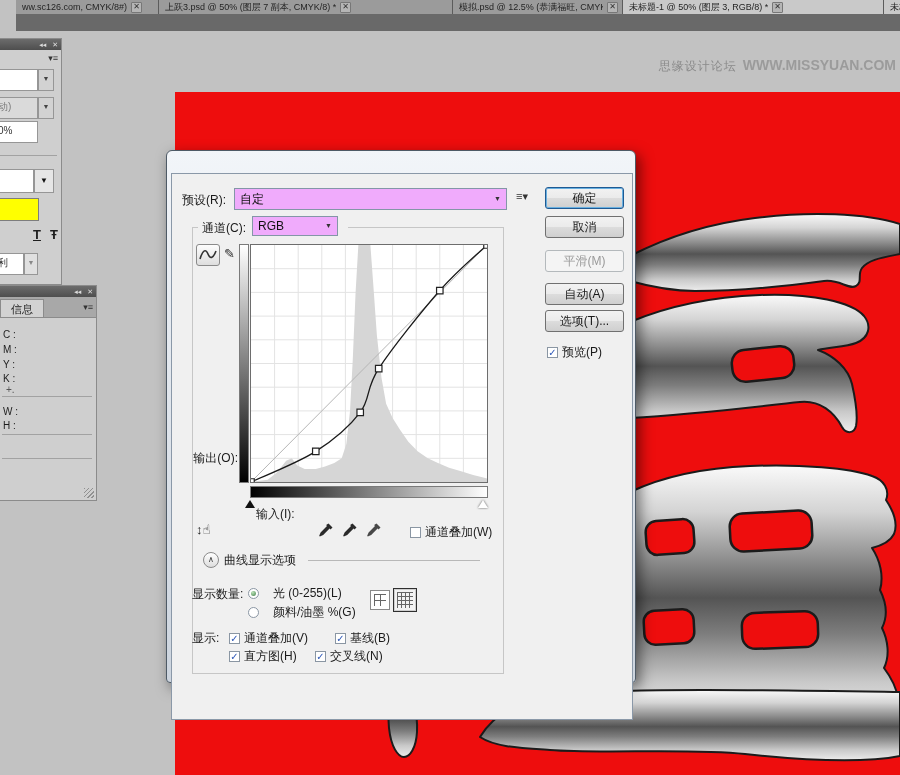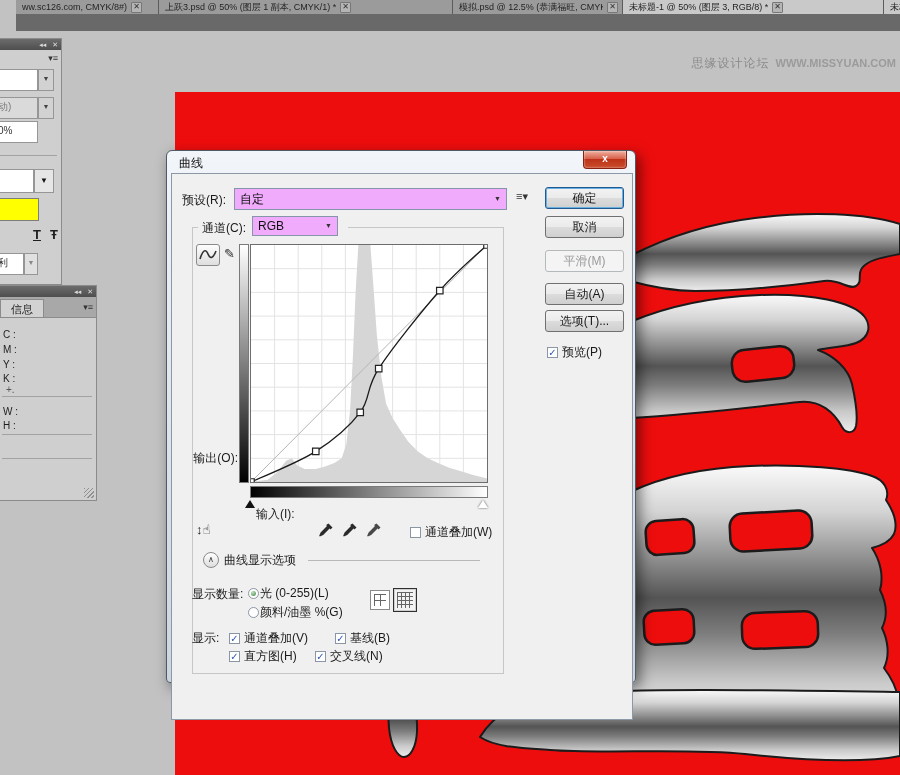--- a/index.html
+++ b/index.html
@@ -10,21 +10,21 @@
   .tabbar{position:absolute;left:16px;top:0;width:900px;height:31px;background:#696969;display:flex;z-index:5;}
   .dtab{height:14px;line-height:14px;font-size:9px;color:#242424;background:#9b9b9b;
         border-right:1px solid #5c5c5c;padding:0 4px 0 6px;white-space:nowrap;overflow:hidden;
         display:flex;align-items:center;gap:4px;box-sizing:border-box;}
   .dtab.active{background:#c9c9c9;}
   .dtab .tabx{font-size:8px;color:#333;border:1px solid #777;background:#b5b5b5;line-height:7px;height:9px;width:9px;text-align:center;border-radius:1px;flex:0 0 auto;}
   .dtab .tlabel{overflow:hidden;white-space:nowrap;}
 
   .watermark{position:absolute;top:9px;right:4px;z-index:6;color:#8d8d8d;display:flex;align-items:baseline;gap:6px;}
   .watermark .wm-cn{font-size:12px;letter-spacing:1px;color:#8a8a8a;}
-  .watermark .wm-url{font-size:11px;font-weight:bold;color:#9b9b9b;margin-top:48px;}
+  .watermark .wm-url{font-size:14px;font-weight:bold;color:#9b9b9b;margin-top:48px;}
 
   
   .canvas{position:absolute;left:175px;top:92px;width:725px;height:683px;background:#ee0d0d;z-index:1;}
   .canvas svg{position:absolute;left:0;top:0;}
 
   
   .panel{position:absolute;left:0;background:#cfcfcf;border:1px solid #8b8b8b;border-left:none;box-sizing:border-box;z-index:4;}
   .phead{position:absolute;left:0;top:0;right:0;height:11px;background:linear-gradient(#6c6c6c,#4e4e4e);color:#ddd;font-size:7px;line-height:11px;text-align:right;padding-right:3px;box-sizing:border-box;}
   .phead .hicon{margin-left:4px;cursor:pointer;}
   .pmenu{position:absolute;right:3px;color:#333;font-size:9px;line-height:10px;cursor:pointer;}
@@ -69,21 +69,21 @@
   .slider{position:absolute;width:0;height:0;border-left:5px solid transparent;border-right:5px solid transparent;cursor:pointer;}
   .slider.black{border-bottom:8px solid #111;}
   .slider.white{border-bottom:8px solid #fff;filter:drop-shadow(0 0 1px #555);}
 
   .cb{position:absolute;display:flex;align-items:center;gap:4px;cursor:pointer;}
   .cb .box{width:11px;height:11px;background:#fff;border:1px solid #8a96a3;box-sizing:border-box;font-size:10px;line-height:9px;color:#2e58b8;font-weight:bold;text-align:center;}
   .cb .box::before{content:"✓";}
   .cb.off .box::before{content:"";}
   .cb .lbl{font-size:12px;color:#1a1a1a;white-space:nowrap;}
 
-  .radio{position:absolute;display:flex;align-items:center;gap:1px;cursor:pointer;}
+  .radio{position:absolute;display:flex;align-items:center;gap:14px;cursor:pointer;}
   .radio .dot{width:11px;height:11px;border-radius:50%;background:#fff;border:1px solid #8a96a3;box-sizing:border-box;position:relative;}
   .radio.on .dot::after{content:"";position:absolute;left:2px;top:2px;width:5px;height:5px;border-radius:50%;
         background:radial-gradient(circle at 35% 30%,#bce4b9,#3f7d46);}
   .radio .lbl{font-size:12px;color:#1a1a1a;white-space:nowrap;}
 
   .gridbtn{position:absolute;box-sizing:border-box;background:#fff;border:1px solid #8a8a8a;cursor:pointer;}
   .gridbtn .ico{position:absolute;inset:3px;
      background-image:linear-gradient(#666 1px,transparent 1px),linear-gradient(90deg,#666 1px,transparent 1px);}
   .gridbtn.quad .ico{background-size:50% 50%;}
   .gridbtn.fine .ico{background-size:25% 25%;}
@@ -100,21 +100,21 @@
 <body>
 
 <div class="screen">
 
   <div class="tabbar">
     <div class="dtab" style="width:143px">
       <span class="tlabel">ww.sc126.com, CMYK/8#)</span>
       <span class="tabx">✕</span>
     </div>
     <div class="dtab" style="width:294px">
-      <span class="tlabel">上跃3.psd @ 50% (图层 1 副本, CMYK/1) *</span>
+      <span class="tlabel">上跃3.psd @ 50% (图层 7 副本, CMYK/8) *</span>
       <span class="tabx">✕</span>
     </div>
     <div class="dtab" style="width:170px">
       <span class="tlabel">模拟.psd @ 12.5% (恭满福旺, CMYK/8) *</span>
       <span class="tabx">✕</span>
     </div>
     <div class="dtab active" style="width:261px">
       <span class="tlabel">未标题-1 @ 50% (图层 3, RGB/8) *</span>
       <span class="tabx">✕</span>
     </div>
@@ -197,24 +197,20 @@
     <div class="plabel" style="left:6px;top:98px;color:#555;">+.</div>
     <div class="psep" style="top:110px;left:2px;"></div>
     <div class="plabel" style="left:3px;top:120px;">W :</div>
     <div class="plabel" style="left:3px;top:134px;">H :</div>
     <div class="psep" style="top:148px;left:2px;"></div>
     <div class="psep" style="top:172px;left:2px;"></div>
     <div class="grip"></div>
   </div>
 
   <div class="dialog">
-    <div style="position:absolute;left:0;top:0;right:0;height:22px;cursor:default;">
-      <div class="dlg-title">曲线</div>
-      <div class="dlg-close">x</div>
-    </div>
     <div class="dlg-client">
 
       <div class="dl" style="left:10px;top:18px;">预设(R):</div>
       <div class="combo" style="left:62px;top:14px;width:273px;height:22px;line-height:20px;">自定</div>
       <div class="gearlist" style="left:344px;top:18px;">≡▾</div>
 
       <div class="btn focused" style="left:373px;top:13px;">确定</div>
       <div class="btn" style="left:373px;top:42px;">取消</div>
       <div class="btn disabled" style="left:373px;top:76px;">平滑(M)</div>
       <div class="btn" style="left:373px;top:109px;">自动(A)</div>

